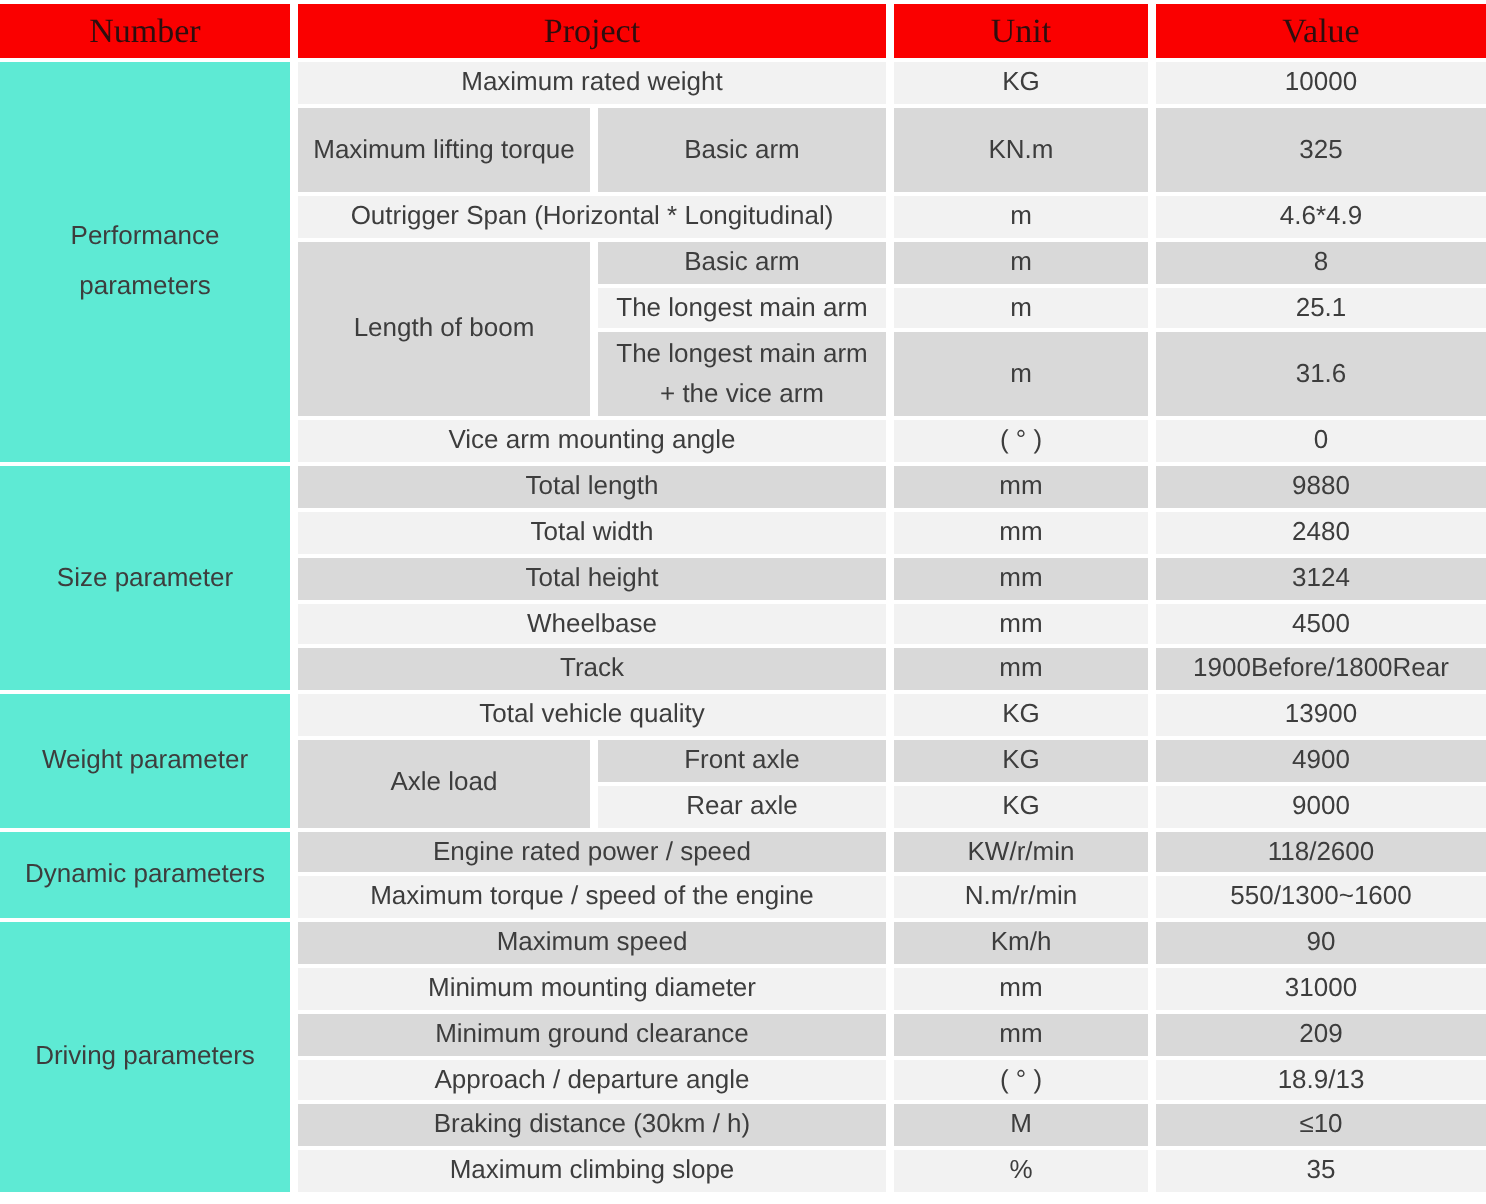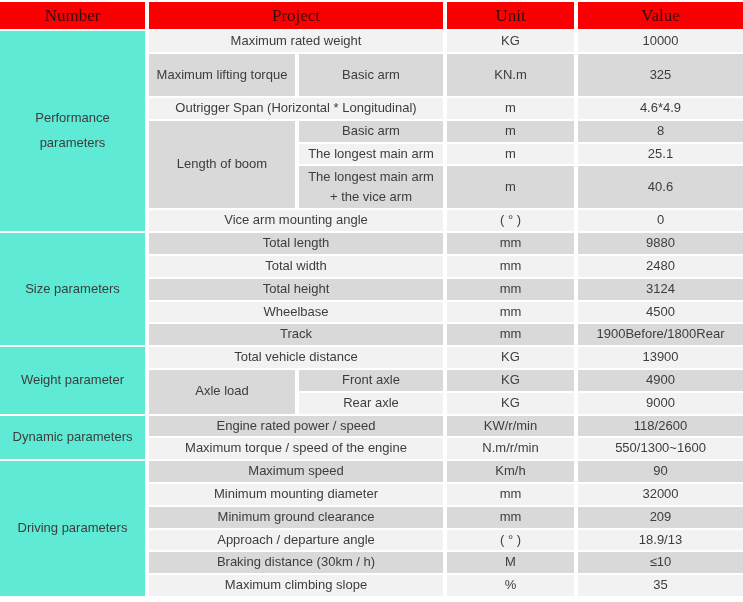--- a/index.html
+++ b/index.html
@@ -101,30 +101,30 @@
     <td class="bl bg-dark">8</td>
   </tr>
   <tr class="r">
     <td class="bl bg-light">The longest main arm</td>
     <td class="bl bg-light">m</td>
     <td class="bl bg-light">25.1</td>
   </tr>
   <tr class="r2">
     <td class="bl bg-dark">The longest main arm + the vice arm</td>
     <td class="bl bg-dark">m</td>
-    <td class="bl bg-dark">40.6</td>
+    <td class="bl bg-dark">31.6</td>
   </tr>
   <tr class="r">
     <td class="bl bg-light" colspan="2">Vice arm mounting angle</td>
     <td class="bl bg-light">( ° )</td>
     <td class="bl bg-light">0</td>
   </tr>
 
   <tr class="r">
-    <td class="bg-group section-label" rowspan="5">Size parameters</td>
+    <td class="bg-group section-label" rowspan="5">Size parameter</td>
     <td class="bl bg-dark" colspan="2">Total length</td>
     <td class="bl bg-dark">mm</td>
     <td class="bl bg-dark">9880</td>
   </tr>
   <tr class="r">
     <td class="bl bg-light" colspan="2">Total width</td>
     <td class="bl bg-light">mm</td>
     <td class="bl bg-light">2480</td>
   </tr>
   <tr class="r">
@@ -138,21 +138,21 @@
     <td class="bl bg-light">4500</td>
   </tr>
   <tr class="r">
     <td class="bl bg-dark" colspan="2">Track</td>
     <td class="bl bg-dark">mm</td>
     <td class="bl bg-dark">1900Before/1800Rear</td>
   </tr>
 
   <tr class="r">
     <td class="bg-group section-label" rowspan="3">Weight parameter</td>
-    <td class="bl bg-light" colspan="2">Total vehicle distance</td>
+    <td class="bl bg-light" colspan="2">Total vehicle quality</td>
     <td class="bl bg-light">KG</td>
     <td class="bl bg-light">13900</td>
   </tr>
   <tr class="r">
     <td class="bl bg-dark" rowspan="2">Axle load</td>
     <td class="bl bg-dark">Front axle</td>
     <td class="bl bg-dark">KG</td>
     <td class="bl bg-dark">4900</td>
   </tr>
   <tr class="r">
@@ -175,21 +175,21 @@
 
   <tr class="r">
     <td class="bg-group section-label" rowspan="6">Driving parameters</td>
     <td class="bl bg-dark" colspan="2">Maximum speed</td>
     <td class="bl bg-dark">Km/h</td>
     <td class="bl bg-dark">90</td>
   </tr>
   <tr class="r">
     <td class="bl bg-light" colspan="2">Minimum mounting diameter</td>
     <td class="bl bg-light">mm</td>
-    <td class="bl bg-light">32000</td>
+    <td class="bl bg-light">31000</td>
   </tr>
   <tr class="r">
     <td class="bl bg-dark" colspan="2">Minimum ground clearance</td>
     <td class="bl bg-dark">mm</td>
     <td class="bl bg-dark">209</td>
   </tr>
   <tr class="r">
     <td class="bl bg-light" colspan="2">Approach / departure angle</td>
     <td class="bl bg-light">( ° )</td>
     <td class="bl bg-light">18.9/13</td>

